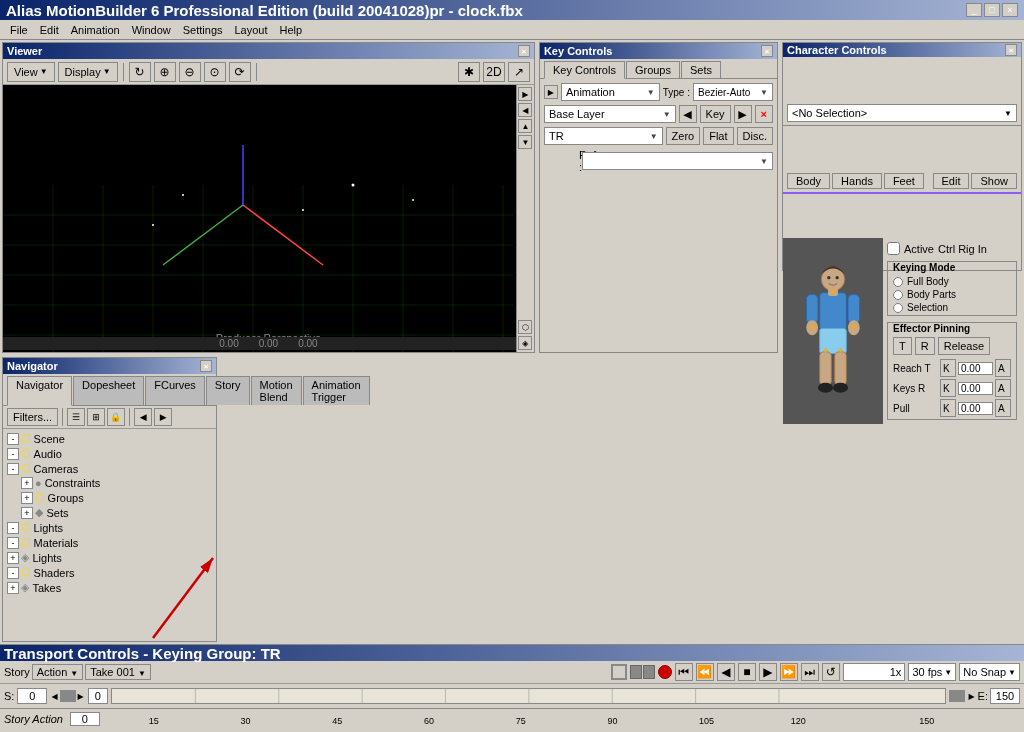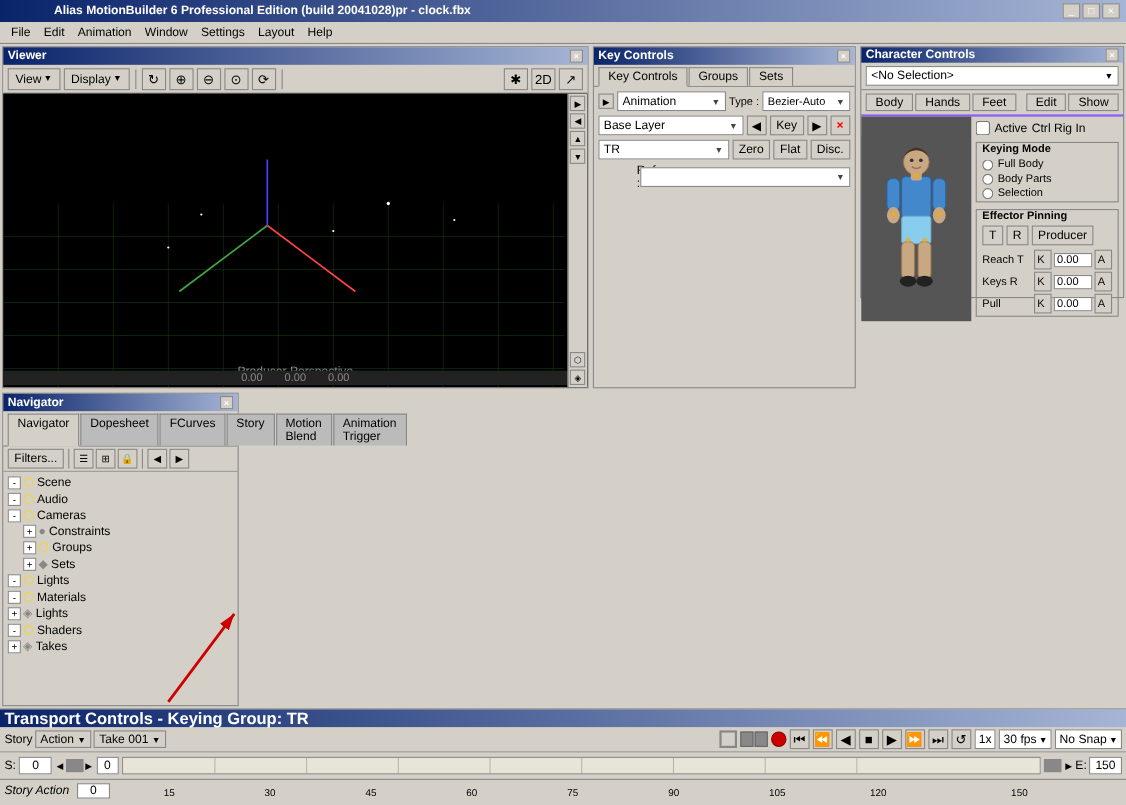--- a/index.html
+++ b/index.html
@@ -17,21 +17,21 @@
     
     .title-bar {
       background: linear-gradient(to right, #0a246a, #a6b5d5);
       color: white;
       padding: 2px 6px;
       display: flex;
       align-items: center;
       justify-content: space-between;
       height: 20px;
     }
-    .title-bar-text { font-size: 11px; font-weight: bold; margin-left: 43px; }
+    .title-bar-text { font-size: 15px; font-weight: bold; }
     .title-bar-buttons { display: flex; gap: 2px; }
     .title-btn {
       width: 16px; height: 14px;
       background: #d4d0c8;
       border: 1px solid #888;
       font-size: 9px;
       display: flex; align-items: center; justify-content: center;
       cursor: pointer;
     }
 
@@ -556,21 +556,21 @@
           <div class="kc-dropdown" style="flex:1;">
             <span></span>
             <span class="kc-dropdown-arrow">▼</span>
           </div>
         </div>
       </div>
     </div>
 
     <div style="flex:1;"></div>
 
-    <div class="character-panel" style="margin:2px;height:229px;">
+    <div class="character-panel" style="margin:2px;height:229px;gap:44px;">
       <div class="panel-titlebar">
         <span>Character Controls</span>
         <div class="panel-close">×</div>
       </div>
 
       <div style="display:flex;align-items:center;padding:3px 4px;gap:3px;border-bottom:1px solid #888;">
         <div style="flex:1;background:white;border:1px solid #888;height:18px;padding:0 4px;display:flex;align-items:center;justify-content:space-between;">
           <span style="font-size:11px;">&lt;No Selection&gt;</span>
           <span style="font-size:8px;">▼</span>
         </div>
@@ -648,21 +648,21 @@
               <input type="radio" name="keying" style="">
               <span style="font-size:10px;">Selection</span>
             </div>
           </div>
 
           <div class="char-setting-group">
             <div class="char-setting-title">Effector Pinning</div>
             <div style="display:flex;gap:3px;margin-bottom:4px;">
               <div class="kc-btn">T</div>
               <div class="kc-btn">R</div>
-              <div class="kc-btn">Producer</div>
+              <div class="kc-btn">Release</div>
             </div>
 
             <div class="effector-table">
               <div class="effector-row">
                 <span class="effector-label">Reach T</span>
                 <div class="kc-btn" style="width:16px;padding:0 2px;font-size:10px;">K</div>
                 <div class="effector-val">0.00</div>
                 <div class="kc-btn" style="width:16px;padding:0 2px;font-size:10px;">A</div>
               </div>
               <div class="effector-row">
@@ -822,21 +822,21 @@
         <div class="toolbar-icon-btn" style="width:18px;height:18px;">⏮</div>
         <div class="toolbar-icon-btn" style="width:18px;height:18px;">⏪</div>
         <div class="toolbar-icon-btn" style="width:18px;height:18px;">◀</div>
         <div class="toolbar-icon-btn" style="width:18px;height:18px;">■</div>
         <div class="toolbar-icon-btn" style="width:18px;height:18px;">▶</div>
         <div class="toolbar-icon-btn" style="width:18px;height:18px;">⏩</div>
         <div class="toolbar-icon-btn" style="width:18px;height:18px;">⏭</div>
         <div class="toolbar-icon-btn" style="width:18px;height:18px;">↺</div>
 
         <div style="display:flex;align-items:center;gap:2px;background:white;border:1px solid #888;padding:0 3px;height:18px;">
-          <span style="font-size:11px;">1x</span>
+          <span style="font-size:11px;margin-left:43px;">1x</span>
         </div>
 
         <div style="display:flex;align-items:center;gap:2px;">
           <div style="background:white;border:1px solid #888;padding:0 3px;height:18px;display:flex;align-items:center;gap:2px;cursor:pointer;">
             <span style="font-size:11px;">30 fps</span>
             <span style="font-size:8px;">▼</span>
           </div>
         </div>
 
         <div style="background:white;border:1px solid #888;padding:0 3px;height:18px;display:flex;align-items:center;gap:2px;cursor:pointer;">

